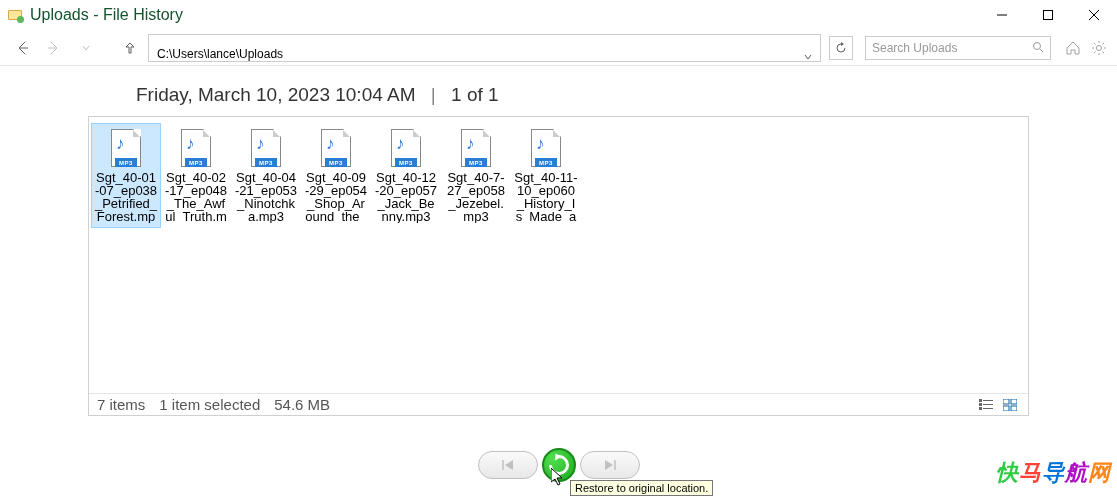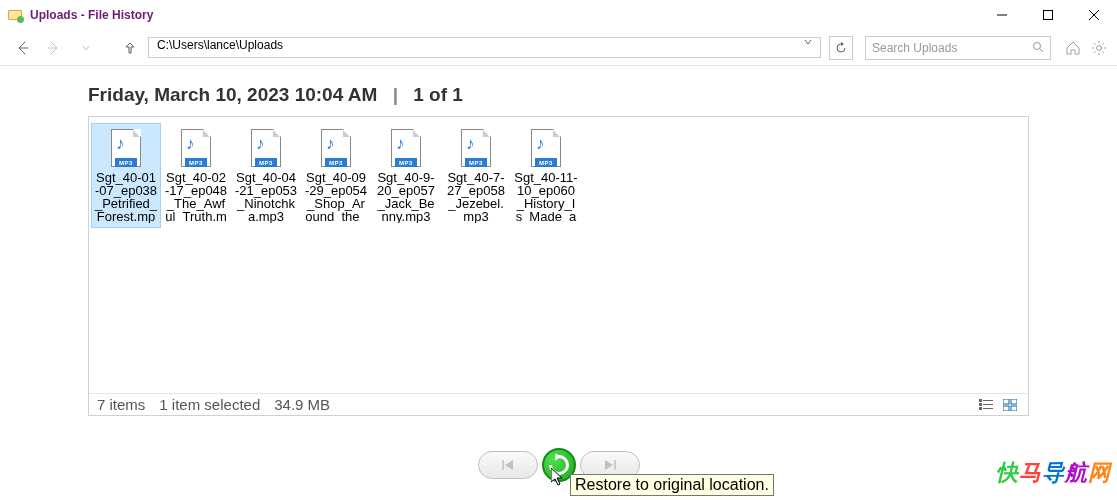--- a/index.html
+++ b/index.html
@@ -2,40 +2,40 @@
 <html><head>
 <meta charset="utf-8">
 <style>
   * { box-sizing: border-box; margin: 0; padding: 0; font-family: "Segoe UI", Tahoma, sans-serif; }
   body { width: 1117px; height: 500px; background: #fff; position: relative; overflow: hidden; }
 
   .titlebar { height: 30px; display: flex; align-items: center; padding: 0 0 0 8px; }
   .titlebar-icon { width: 16px; height: 16px; margin-right: 6px; position: relative; }
   .titlebar-icon .folder { width: 14px; height: 10px; background: #ffe699; border: 1px solid #d4a84b; border-radius: 1px; position: absolute; top: 3px; }
   .titlebar-icon .clock { width: 7px; height: 7px; background: #5cb85c; border-radius: 50%; position: absolute; bottom: 0; right: 0; }
-  .titlebar-title { font-size: 12px; color: #701a75; font-weight: bold; }
+  .titlebar-title { font-size: 16px; color: #14532d; }
   .win-controls { margin-left: auto; display: flex; }
   .win-btn { width: 46px; height: 30px; display: flex; align-items: center; justify-content: center; color: #000; }
 
   .toolbar { height: 36px; display: flex; align-items: center; padding: 0 8px; gap: 4px; border-bottom: 1px solid #e5e5e5; }
   .nav-btn { width: 28px; height: 28px; display: flex; align-items: center; justify-content: center; color: #606060; border-radius: 2px; }
   .nav-btn.disabled { color: #c0c0c0; }
   .nav-sep { width: 8px; }
-  .addressbar { flex: 1; height: 21px; border: 1px solid #cccccc; display: flex; align-items: flex-start; padding: 0 4px; }
+  .addressbar { flex: 1; height: 28px; border: 1px solid #cccccc; display: flex; align-items: flex-end; padding: 0 4px; }
   .addressbar input { flex: 1; border: none; outline: none; font-size: 12px; padding: 0 4px; }
   .addressbar .dropdown { width: 16px; display: flex; align-items: center; justify-content: center; }
   .refresh-btn { width: 24px; height: 24px; border: 1px solid #cccccc; margin-left: 4px; display: flex; align-items: center; justify-content: center; }
   .searchbox { width: 186px; height: 24px; border: 1px solid #cccccc; margin-left: 8px; display: flex; align-items: center; padding: 0 6px; }
   .searchbox input { flex: 1; border: none; outline: none; font-size: 12px; color: #a21caf; }
   .searchbox input::placeholder { color: #999; }
   .right-icons { display: flex; gap: 6px; margin-left: 8px; }
   .right-icon { width: 20px; height: 20px; display: flex; align-items: center; justify-content: center; color: #a0a0a0; }
 
   .content { padding: 18px 88px 0 88px; }
-  .timestamp-row { font-size: 19px; color: #333; font-weight: 700; margin-bottom: 10px; }
+  .timestamp-row { font-size: 19px; color: #333; font-weight: 400; margin-bottom: 10px; margin-left: 48px; }
   .timestamp-row .sep { margin: 0 10px; color: #888; }
 
   .filepane { border: 1px solid #d0d0d0; height: 300px; position: relative; background: #fff; }
   .file-grid { display: flex; flex-wrap: wrap; padding: 6px 2px; gap: 0; align-content: flex-start; }
   .file-item { width: 70px; display: flex; flex-direction: column; align-items: center; padding: 4px 2px; border: 1px solid transparent; }
   .file-item.selected { background: #cce8ff; border: 1px solid #99d1ff; }
   .file-icon { width: 40px; height: 40px; position: relative; }
   .file-icon .page { width: 30px; height: 38px; background: #fff; border: 1px solid #888; position: absolute; left: 5px; top: 1px; }
   .file-icon .page::before { content: ""; position: absolute; top: -1px; right: -1px; width: 0; height: 0; border-left: 8px solid transparent; border-top: 8px solid #fff; }
   .file-icon .page::after { content: ""; position: absolute; top: 0; right: 0; width: 0; height: 0; border-left: 7px solid #ccc; border-top: 7px solid transparent; }
@@ -50,21 +50,21 @@
 
   .bottom-controls { position: absolute; left: 50%; transform: translateX(-50%); bottom: 18px; display: flex; align-items: center; gap: 4px; }
   .media-btn { width: 60px; height: 28px; border: 1px solid #c0c0c0; border-radius: 14px; background: linear-gradient(#fafafa,#e8e8e8); display: flex; align-items: center; justify-content: center; color: #555; }
   .media-btn.disabled { color: #c0c0c0; }
   .restore-btn { width: 34px; height: 34px; border-radius: 50%; background: radial-gradient(circle at 30% 30%, #4fe04f, #1ea81e); border: 2px solid #198a19; display: flex; align-items: center; justify-content: center; color: #fff; position: relative; }
   .restore-btn .inner { width: 20px; height: 20px; border: 3px solid #fff; border-radius: 50%; border-top-color: transparent; transform: rotate(-45deg); position: relative; }
   .restore-btn .arrowhead { position: absolute; top: 3px; left: 9px; width: 0; height: 0; border-left: 4px solid transparent; border-right: 4px solid transparent; border-bottom: 6px solid #fff; transform: rotate(-30deg); }
 
   .cursor { position: absolute; left: 551px; bottom: 12px; pointer-events: none; }
 
-  .tooltip { position: absolute; left: 570px; bottom: 4px; background: #ffffe1; border: 1px solid #767676; padding: 1px 4px; font-size: 16px; white-space: nowrap; }
+  .tooltip { position: absolute; left: 570px; bottom: 4px; background: #ffffe1; border: 1px solid #767676; padding: 1px 4px; font-size: 11px; white-space: nowrap; }
 
   .watermark { position: absolute; right: 6px; bottom: 12px; font-size: 22px; font-weight: bold; font-style: italic; letter-spacing: 1px; }
   .watermark .c1 { color: #2ecc40; }
   .watermark .c2 { color: #ff4136; }
   .watermark .c3 { color: #0074d9; }
   .watermark .c4 { color: #b10dc9; }
   .watermark .c5 { color: #ff851b; }
 </style>
 </head>
 <body>
@@ -196,21 +196,21 @@
             <div class="badge">MP3</div>
           </div>
           <div class="file-label">Sgt_40-09-29_ep054_Shop_Around_the_Co...</div>
         </div>
         <div class="file-item">
           <div class="file-icon">
             <div class="page"></div>
             <div class="note">♪</div>
             <div class="badge">MP3</div>
           </div>
-          <div class="file-label">Sgt_40-9-20_ep057_Jack_Benny.mp3</div>
+          <div class="file-label">Sgt_40-12-20_ep057_Jack_Benny.mp3</div>
         </div>
         <div class="file-item">
           <div class="file-icon">
             <div class="page"></div>
             <div class="note">♪</div>
             <div class="badge">MP3</div>
           </div>
           <div class="file-label">Sgt_40-7-27_ep058_Jezebel.mp3</div>
         </div>
         <div class="file-item">
@@ -218,21 +218,21 @@
             <div class="page"></div>
             <div class="note">♪</div>
             <div class="badge">MP3</div>
           </div>
           <div class="file-label">Sgt_40-11-10_ep060_History_Is_Made_at_...</div>
         </div>
       </div>
     <div class="statusbar">
       <span class="stat">7 items</span>
       <span class="stat">1 item selected</span>
-      <span class="stat">34.9 MB</span>
+      <span class="stat">54.6 MB</span>
       <div class="view-icons">
         <div class="view-icon">
           <svg width="14" height="12" viewBox="0 0 14 12">
               <rect x="0" y="0" width="3" height="3" fill="currentColor"></rect>
               <rect x="4" y="1" width="10" height="1" fill="currentColor"></rect>
               <rect x="0" y="4" width="3" height="3" fill="currentColor"></rect>
               <rect x="4" y="5" width="10" height="1" fill="currentColor"></rect>
               <rect x="0" y="8" width="3" height="3" fill="currentColor"></rect>
               <rect x="4" y="9" width="10" height="1" fill="currentColor"></rect>
             </svg>

